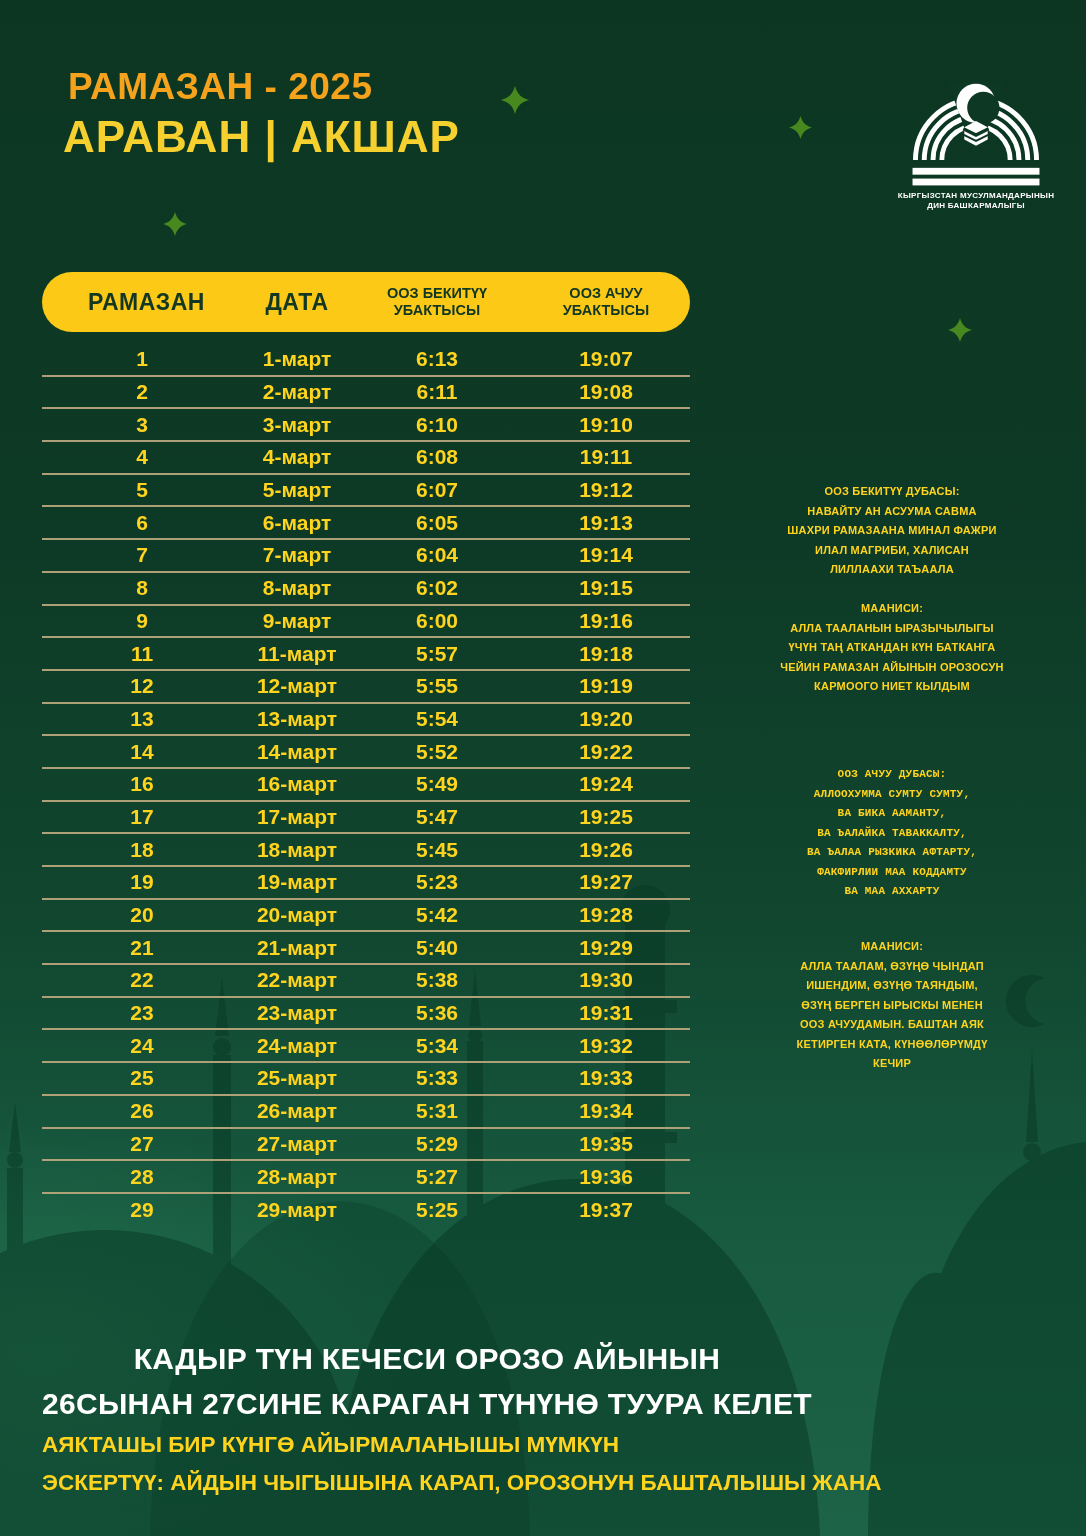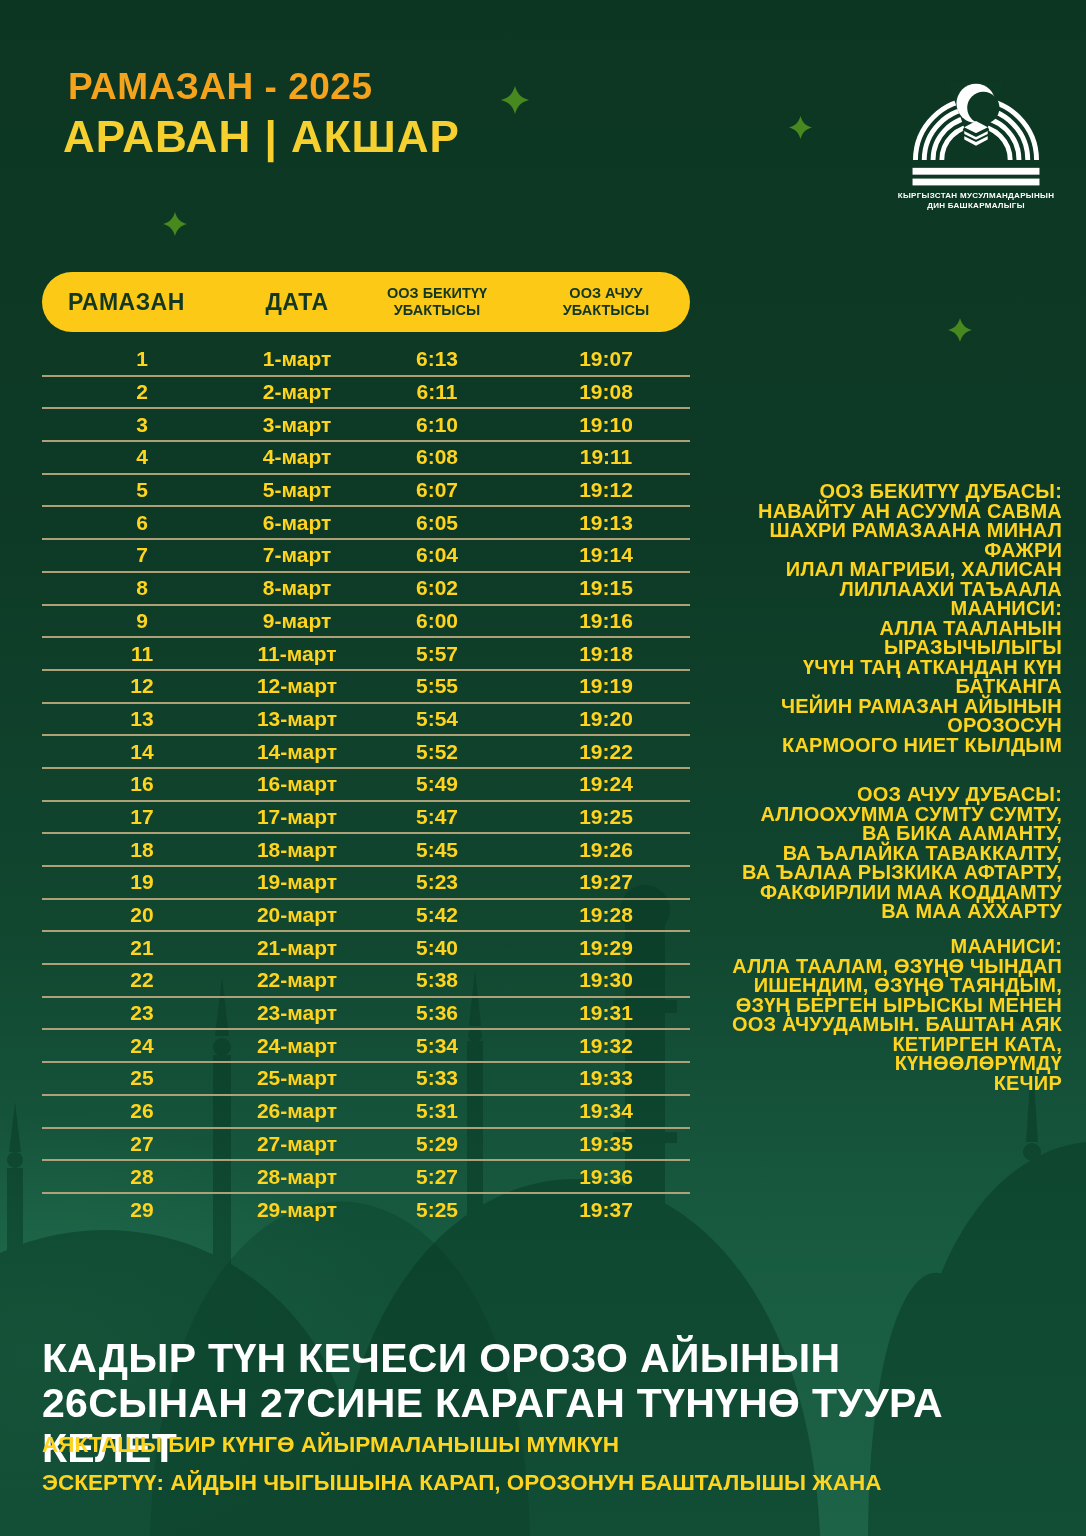--- a/index.html
+++ b/index.html
@@ -28,36 +28,36 @@
   .s3 { left:163px; top:212px; width:24px; height:24px; }
   .s4 { left:948px; top:318px; width:24px; height:24px; }
 
   .table { position:absolute; left:42px; top:272px; width:648px; }
   .thead {
     height:60px; background:var(--pill-bg,#FCC917); border-radius:30px;
     display:grid; grid-template-columns:200px 110px 170px 168px; align-items:center;
   }
   .th { text-align:center; color:var(--pill-text,#123722); }
   .th.big { font-size:23px; letter-spacing:.5px; }
-  .th.first { text-align:left; padding-left:26px; }
+  .th.first { text-align:center; padding-left:9px; }
   .th.small { font-size:14.5px; line-height:17px; max-width:132px; justify-self:center; }
   .tbody { margin-top:12px; }
   .trow {
     display:grid; grid-template-columns:200px 110px 170px 168px; align-items:center;
     height:32.7px; border-bottom:2px solid rgba(188,168,126,.92);
   }
   .trow:last-child { border-bottom:none; }
   .tcell { text-align:center; color:var(--yellow,#FFD41F); font-size:21px; }
 
-  .dua { position:absolute; left:722px; width:340px; text-align:right;
-    color:var(--yellow,#FFD41F); font-size:20px; line-height:19.5px; letter-spacing:.2px; }
-  .d1 { top:482px; } .d2 { top:599px; } .d3 { top:785px; } .d4 { top:937px; }
+  .dua { position:absolute; left:722px; width:340px; text-align:center;
+    color:var(--yellow,#FFD41F); font-size:11px; line-height:19.5px; letter-spacing:.2px; }
+  .d1 { top:482px; } .d2 { top:599px; } .d3 { top:765px;font-family:Liberation Mono, monospace; } .d4 { top:937px; }
 
   .footer-headline { position:absolute; left:42px; top:1336px; color:var(--white,#fff);
-    font-size:41px; line-height:45px; letter-spacing:.3px; }
+    font-size:30px; line-height:45px; letter-spacing:.3px;text-align:center; }
   .footer-note { position:absolute; left:42px; top:1426px; color:var(--yellow,#FFD41F);
     font-size:22.5px; line-height:38px; }
 </style>
 </head>
 <body>
 
 <div class="page">
   <div class="glow"></div>
 
   <svg class="mosque" viewBox="0 0 1086 686" preserveAspectRatio="none" aria-hidden="true">

